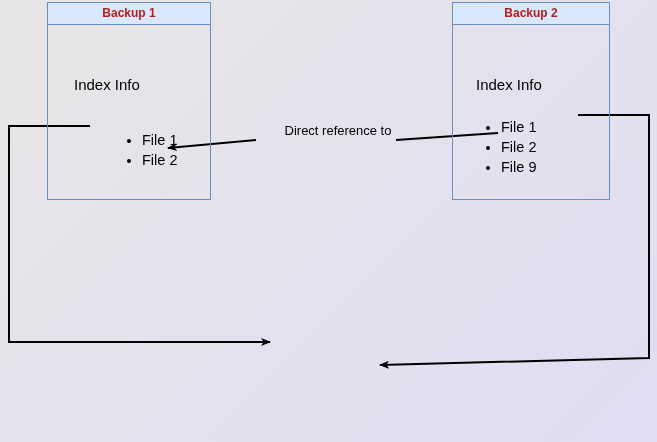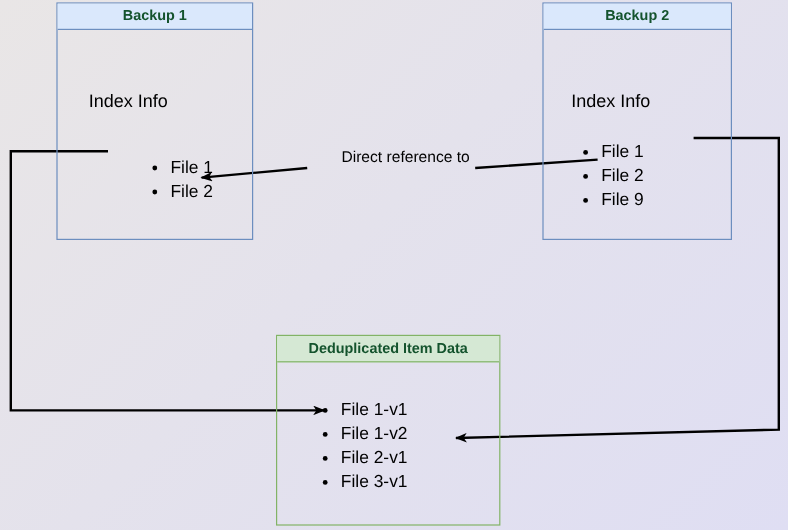--- a/index.html
+++ b/index.html
@@ -33,21 +33,21 @@
     display: flex;
     flex-direction: column;
   }
   .node-header {
     box-sizing: border-box;
     height: 22px;
     line-height: 21px;
     text-align: center;
     font-size: 12px;
     font-weight: bold;
-    color: #14532d;
+    color: #b91c1c;
   }
   .node-body {
     box-sizing: border-box;
     flex: 1 1 auto;
     position: relative;
   }
   
   .node-blue {
     border: 1px solid #6c8ebf;
     background: transparent;
@@ -139,29 +139,18 @@
     <div class="node-body">
       <div class="index-label" style="left:23px; top:38px;">Index Info</div>
       <ul class="bullets" style="left:32px; top:92px;">
         <li>File 1</li>
         <li>File 2</li>
         <li>File 9</li>
       </ul>
     </div>
   </div>
 
-  <div class="node node-green" style="left:230px; top:279px; width:187px; height:159px;">
-    <div class="node-header">Deduplicated Item Data</div>
-    <div class="node-body">
-      <ul class="bullets" style="left:37px; top:30px;">
-        <li>File 1-v1</li>
-        <li>File 1-v2</li>
-        <li>File 2-v1</li>
-        <li>File 3-v1</li>
-      </ul>
-    </div>
-  </div>
 
   <div class="annotation" style="left:258px; top:123px; width:160px;">
     <span class="ann-line">Direct reference to</span>
   </div>
 
 </div>
 
 </body></html>

